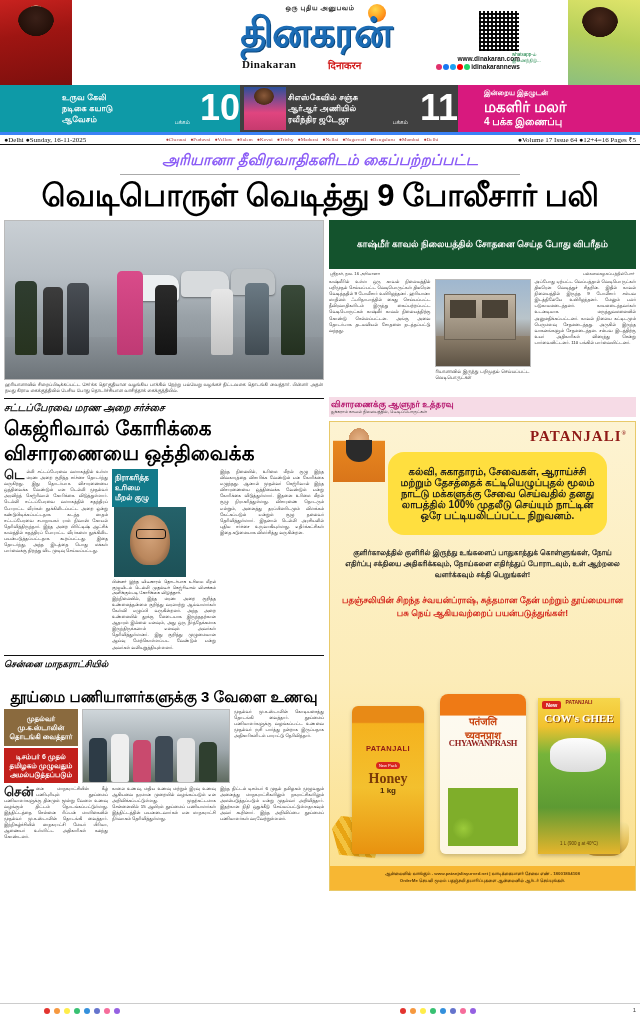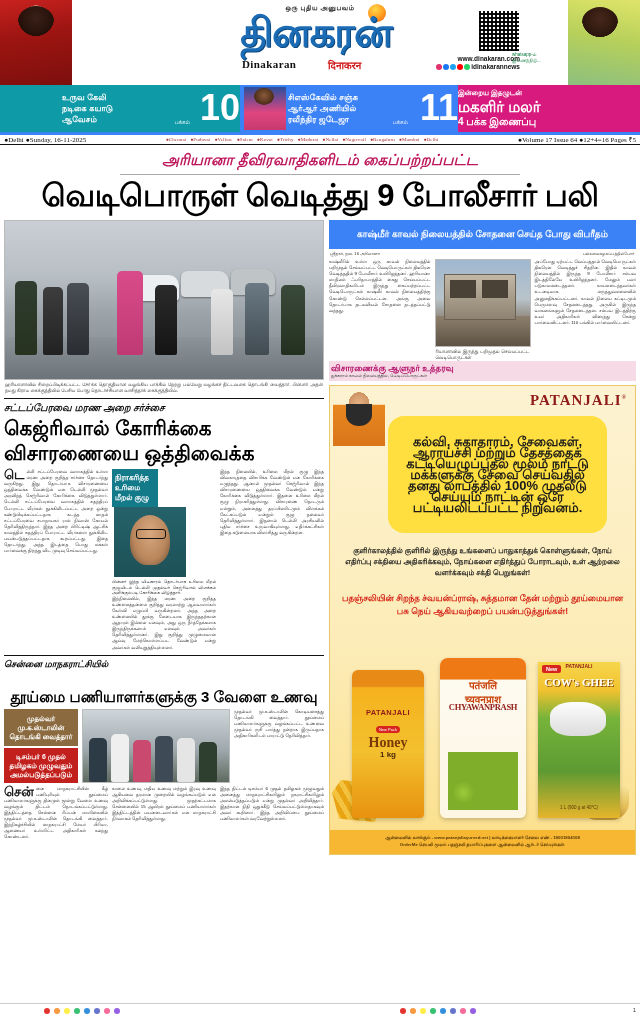--- a/index.html
+++ b/index.html
@@ -71,22 +71,22 @@
   }
   .qr-note { position:absolute; right:0; top:52px; width:52px; font-size:4.5px; color:#0a7a3a; line-height:6px;}
   .web { position:absolute; right:44px; top:55px; font-size:6.5px; color:#111; font-weight:700;}
   .social { position:absolute; right:44px; top:63px; font-size:6.5px; color:#111; font-weight:700;}
   .social .dot { display:inline-block; width:6px;height:6px;border-radius:50%; margin-right:1px; vertical-align:-1px;}
 
   
   .promos { position:relative; height:47px; width:640px; display:flex; }
   .promo { position:relative; height:47px; color:#fff; display:flex; align-items:center; overflow:hidden;}
   .promo1 { background:#0e9aa7; flex:0 0 240px; padding-left:62px; }
-  .promo2 { background:#3b82f6; flex:0 0 218px; padding-left:48px; }
-  .promo3 { background:#d8197e; flex:1; padding-left:0; }
+  .promo2 { background:#404040; flex:0 0 218px; padding-left:48px; }
+  .promo3 { background:#d8197e; flex:1; padding-left:26px; }
   .promo-txt { font-size:8px; font-weight:700; line-height:11px; letter-spacing:.2px; }
   .promo-num {
     position:absolute; right:0; top:2px; font-size:36px; font-weight:700;
     font-family:"Liberation Sans", sans-serif; line-height:42px;
   }
   .promo-pg { position:absolute; right:50px; bottom:6px; font-size:5.5px; }
   .promo-face {
     position:absolute; left:4px; top:2px; width:42px; height:43px;
     background: linear-gradient(180deg,#2b4f9b 0%, #e0457f 60%, #c63a6e 100%);
   }
@@ -105,21 +105,21 @@
     font-size:7px; color:#111; padding:0 4px; background:#fff;
   }
   .dl-left { flex:0 0 auto; }
   .dl-mid { flex:1; text-align:center; font-size:5px; color:#a33; letter-spacing:.1px;}
   .dl-mid span{ margin:0 2px; }
   .dl-right { flex:0 0 auto; font-size:7px;}
   .bullet { color:#111; }
 
   
   .kicker {
-    text-align:center; font-size:15px; font-weight:700; color:#be185d;
+    text-align:center; font-size:15px; font-weight:700; color:#8b5cf6;
     margin-top:6px; font-style:italic; letter-spacing:.2px;
   }
   .kicker-rule { width:400px; height:1px; background:#aaa; margin:3px auto 0; }
   .headline {
     text-align:center; font-size:31px; font-weight:700; color:#000;
     line-height:36px; margin-top:3px; letter-spacing:-.5px;
   }
 
   
   .grid { position:relative; margin-top:6px; padding:0 4px; display:flex; gap:5px; height:770px;}
@@ -177,48 +177,48 @@
   .bot-row { display:flex; gap:4px; margin-top:3px; }
   .badge-brown { background:#8a6a3e; color:#fff; font-size:7px; font-weight:700; text-align:center; padding:5px 2px; line-height:9px;}
   .badge-red { background:#c2201c; color:#fff; font-size:7px; font-weight:700; text-align:center; padding:4px 2px; line-height:9px; margin-top:2px;}
   .bot-photo {
     height:74px; position:relative; overflow:hidden; border:1px solid #bbb;
     background:linear-gradient(180deg,#cfd6da 0%,#9fa8ad 55%,#5f6b60 100%);
   }
 
   
   .redbar {
-    background:#3b82f6; color:#fff; font-size:9px; font-weight:700; text-align:center;
-    padding:9px 2px; line-height:11px;
+    background:#14532d; color:#fff; font-size:9px; font-weight:700; text-align:center;
+    padding:19px 2px; line-height:11px;
   }
   .byline { display:flex; justify-content:space-between; font-size:4.2px; color:#333; padding:2px 1px;}
   .r-photo {
     width:100%; height:88px; border:1px solid #bbb; position:relative; overflow:hidden;
     background: linear-gradient(180deg,#9fb7cf 0%, #b9c4ca 45%, #8d8377 70%, #6e6154 100%);
   }
-  .pinkbox { background:#f6dbe6; padding:2px; margin-top:0; }
+  .pinkbox { background:#f6dbe6; padding:2px; margin-top:16px; }
   .pink-head { color:#b3106a; font-size:8.5px; font-weight:700; line-height:10px; }
   .pink-sub { font-size:4.3px; color:#333; }
 
   
   .ad {
     margin-top:4px; background:linear-gradient(180deg,#fdf3d2 0%, #fcecb8 55%, #fbdf8a 100%);
     border:1px solid #e8c96a; position:relative; overflow:hidden; height:470px;
   }
   .ad-logo { position:absolute; right:8px; top:6px; color:#8f1a17; font-weight:700; font-size:15px; letter-spacing:1px;
     font-family:"Liberation Serif", serif;}
   .ad-logo sup{ font-size:6px; }
   .swami { position:absolute; left:3px; top:2px; width:52px; height:58px;
     background: radial-gradient(ellipse 16px 18px at 26px 16px, #e6b487 0%, #cf9463 65%, transparent 66%),
                 linear-gradient(180deg, transparent 28%, #e8871f 30%, #d9751a 100%); }
   .swami:after{ content:""; position:absolute; left:13px; top:16px; width:26px; height:22px; border-radius:0 0 50% 50%;
     background:#2b2b2b; }
   .ad-yellow {
-    margin:30px 28px 0 58px; background:#ffdf3f; border-radius:16px; padding:20px 8px;
-    color:#1a1a1a; font-size:13px; line-height:11px; text-align:center; font-weight:700;
+    margin:30px 28px 0 58px; background:#ffdf3f; border-radius:16px; padding:14px 8px;
+    color:#1a1a1a; font-size:10px; line-height:11px; text-align:center; font-weight:700;
   }
   .ad-black { margin:12px 14px 0; color:#1a1a1a; font-size:7.3px; line-height:11px; text-align:center; font-weight:700;}
   .ad-red { margin:14px 10px 0; color:#d21f1c; font-size:8.6px; line-height:13px; text-align:center; font-weight:700;
     text-shadow: 0 1px 0 #fff3b0; }
   .products { position:absolute; left:0; right:0; bottom:26px; height:175px; }
   .prod { position:absolute; bottom:10px; }
   .honey { left:22px; width:72px; height:148px; border-radius:6px 6px 4px 4px;
     background:linear-gradient(180deg,#e88a16 0%,#e88a16 11%, #f5b21e 12%, #f3c02e 55%, #e8920f 100%);
     box-shadow:0 2px 4px rgba(0,0,0,.2); }
   .honey .lbl { position:absolute; left:4px; right:4px; top:38px; text-align:center; }

